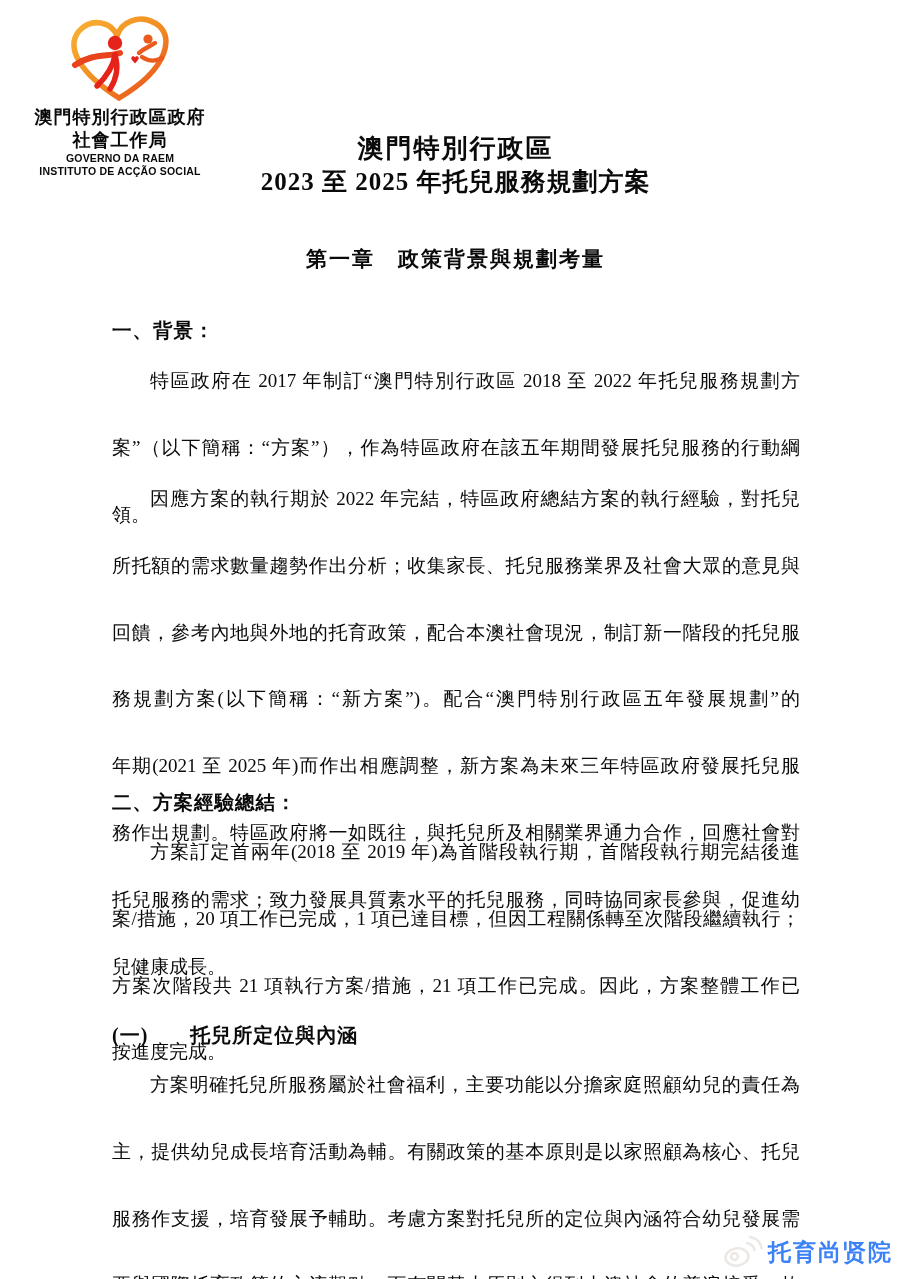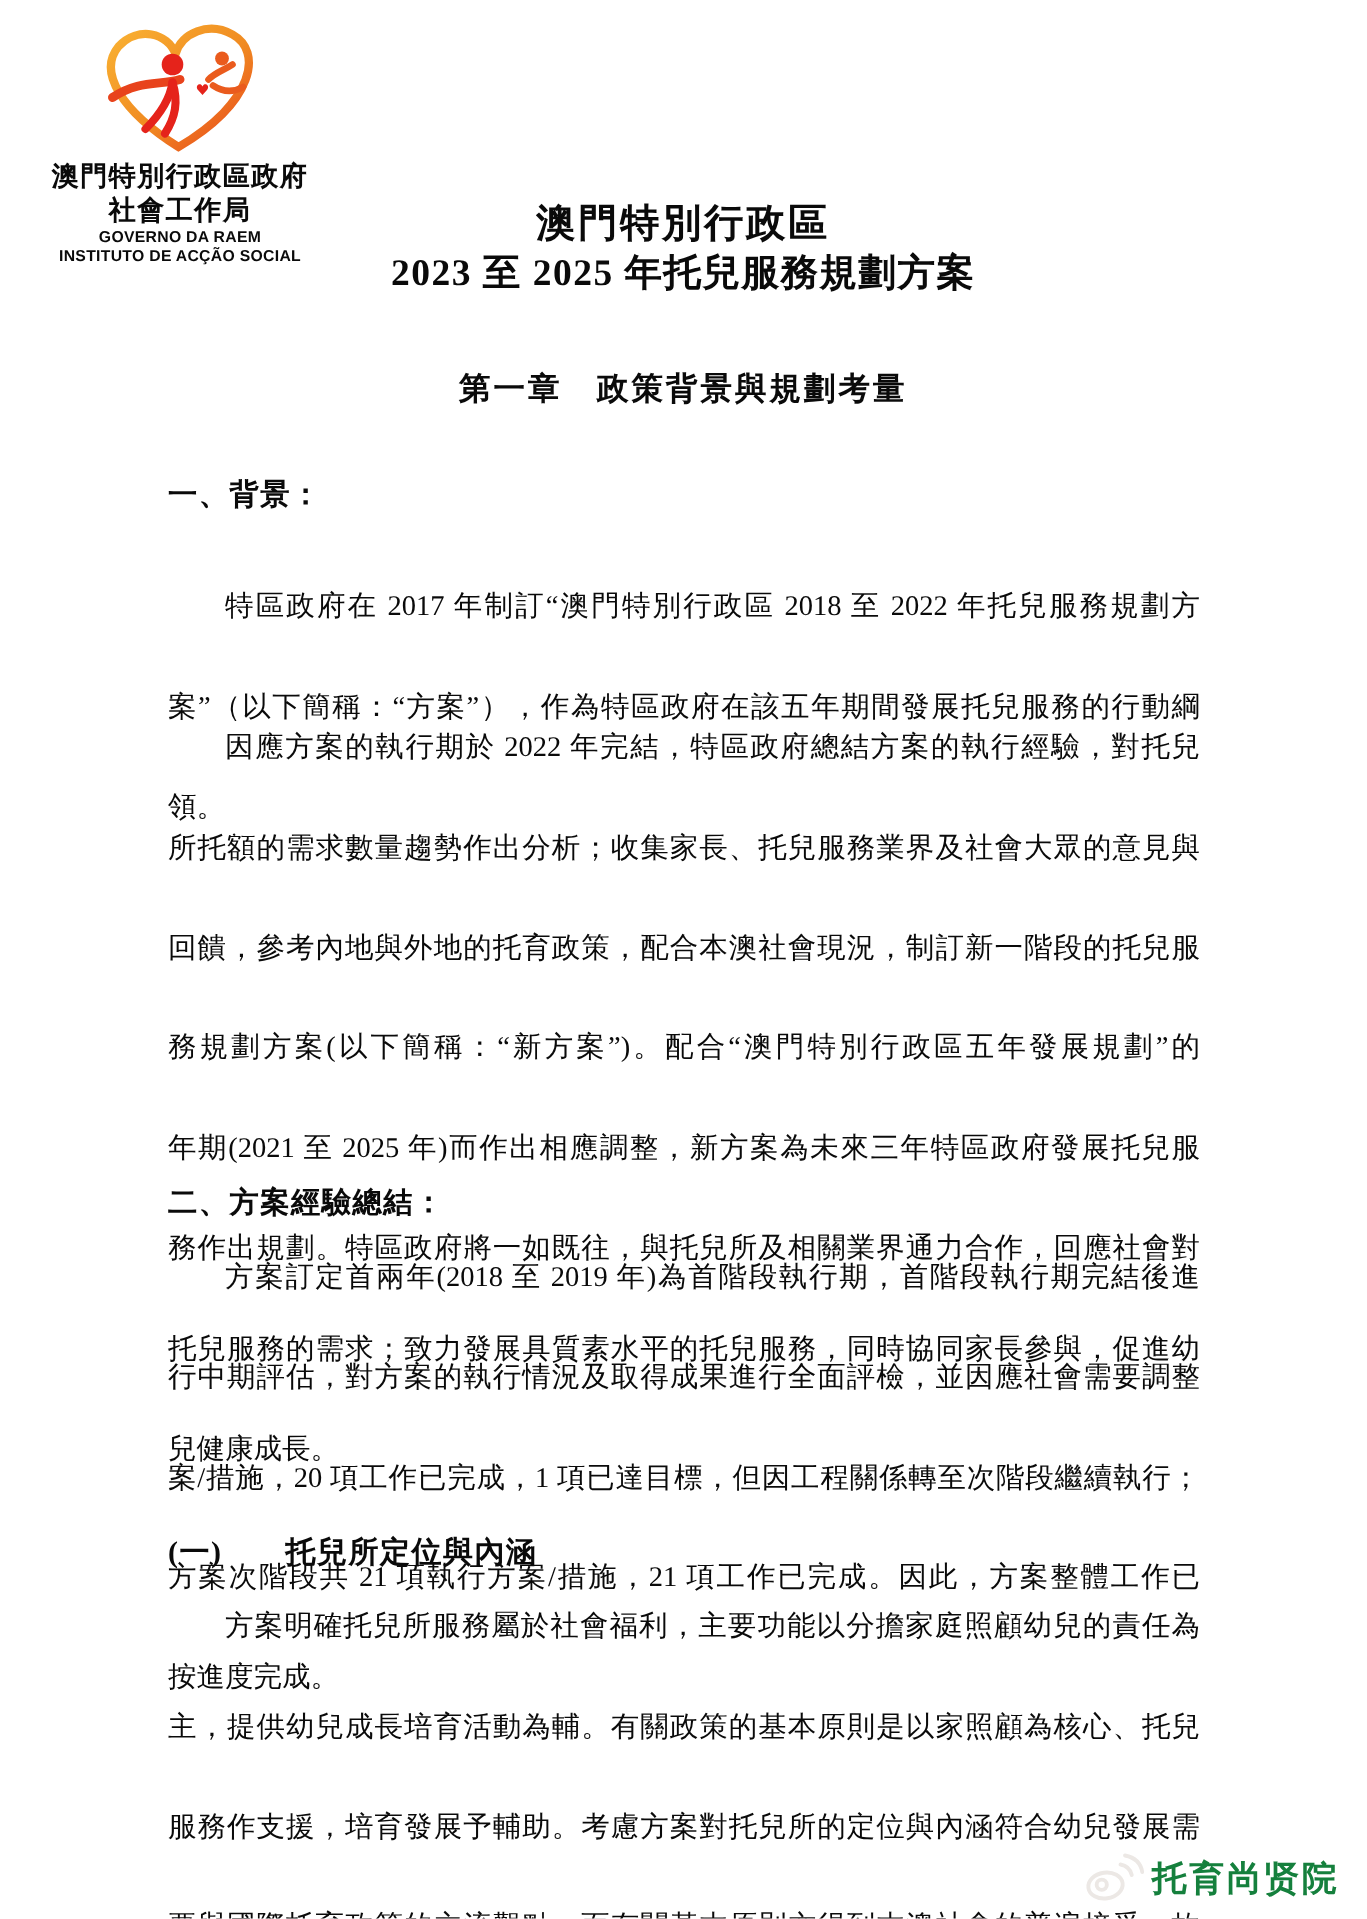--- a/index.html
+++ b/index.html
@@ -17,35 +17,35 @@
           font-family:"Liberation Sans","DejaVu Sans",sans-serif;}
   
   .doc-title{position:absolute;left:0;right:0;text-align:center;font-weight:bold;}
   .title-l1{top:131px;font-size:26px;letter-spacing:2px;}
   .title-l2{top:165px;font-size:25px;letter-spacing:1px;}
   .chapter{top:245px;font-size:21px;letter-spacing:2px;}
   
   .docbody{position:absolute;left:112px;top:0;width:688px;}
   .docbody > div{position:absolute;left:0;width:100%;}
   .docbody > :nth-child(1){top:318px;}
-  .docbody > :nth-child(2){top:364px;margin-top:24px;}
+  .docbody > :nth-child(2){top:364px;}
   .docbody > :nth-child(3){top:470px;margin-top:12px;}
   .docbody > :nth-child(4){top:790px;}
   .docbody > :nth-child(5){top:835px;}
   .docbody > :nth-child(6){top:1022px;}
   .docbody > :nth-child(7){top:1068px;}
   .heading{font-weight:bold;font-size:19.5px;line-height:26px;letter-spacing:1px;}
   .subheading{font-weight:bold;font-size:20px;line-height:26px;letter-spacing:1px;}
   .para{font-size:19px;}
   .para .line{line-height:33.4px;text-align:justify;text-justify:inter-ideograph;}
   .para .line:first-child{text-indent:38px;}
   .para .line.j::after{content:"";display:inline-block;width:100%;height:0;}
   
   .watermark{position:absolute;right:18px;bottom:10px;display:flex;align-items:center;gap:5px;
-             color:#15803d;}
+             color:#3b82f6;}
   .watermark-text{font-size:23px;font-weight:bold;letter-spacing:2px;
                   font-family:"Liberation Sans","DejaVu Sans",sans-serif;}
 </style>
 </head>
 <body>
 
 <div class="org-block">
   <svg class="org-logo" width="126" height="86" viewBox="0 0 126 86" aria-hidden="true">
     <defs>
       <linearGradient id="hg" x1="0" y1="0" x2="1" y2="1">
@@ -91,21 +91,20 @@
       <div class="line j">回饋，參考內地與外地的托育政策，配合本澳社會現況，制訂新一階段的托兒服</div>
       <div class="line j">務規劃方案(以下簡稱：“新方案”)。配合“澳門特別行政區五年發展規劃”的</div>
       <div class="line j">年期(2021 至 2025 年)而作出相應調整，新方案為未來三年特區政府發展托兒服</div>
       <div class="line j">務作出規劃。特區政府將一如既往，與托兒所及相關業界通力合作，回應社會對</div>
       <div class="line j">托兒服務的需求；致力發展具質素水平的托兒服務，同時協同家長參與，促進幼</div>
       <div class="line">兒健康成長。</div>
     </div>
     <div class="heading">二、方案經驗總結：</div>
     <div class="para">
       <div class="line j">方案訂定首兩年(2018 至 2019 年)為首階段執行期，首階段執行期完結後進</div>
-      <div class="line j">行中期評估，對方案的執行情況及取得成果進行全面評檢，並因應社會需要調整</div>
       <div class="line j">案/措施，20 項工作已完成，1 項已達目標，但因工程關係轉至次階段繼續執行；</div>
       <div class="line j">方案次階段共 21 項執行方案/措施，21 項工作已完成。因此，方案整體工作已</div>
       <div class="line">按進度完成。</div>
     </div>
     <div class="subheading">(一)　　托兒所定位與內涵</div>
     <div class="para">
       <div class="line j">方案明確托兒所服務屬於社會福利，主要功能以分擔家庭照顧幼兒的責任為</div>
       <div class="line j">主，提供幼兒成長培育活動為輔。有關政策的基本原則是以家照顧為核心、托兒</div>
       <div class="line j">服務作支援，培育發展予輔助。考慮方案對托兒所的定位與內涵符合幼兒發展需</div>
       <div class="line j">要與國際托育政策的主流觀點，而有關基本原則亦得到本澳社會的普遍接受，故</div>

